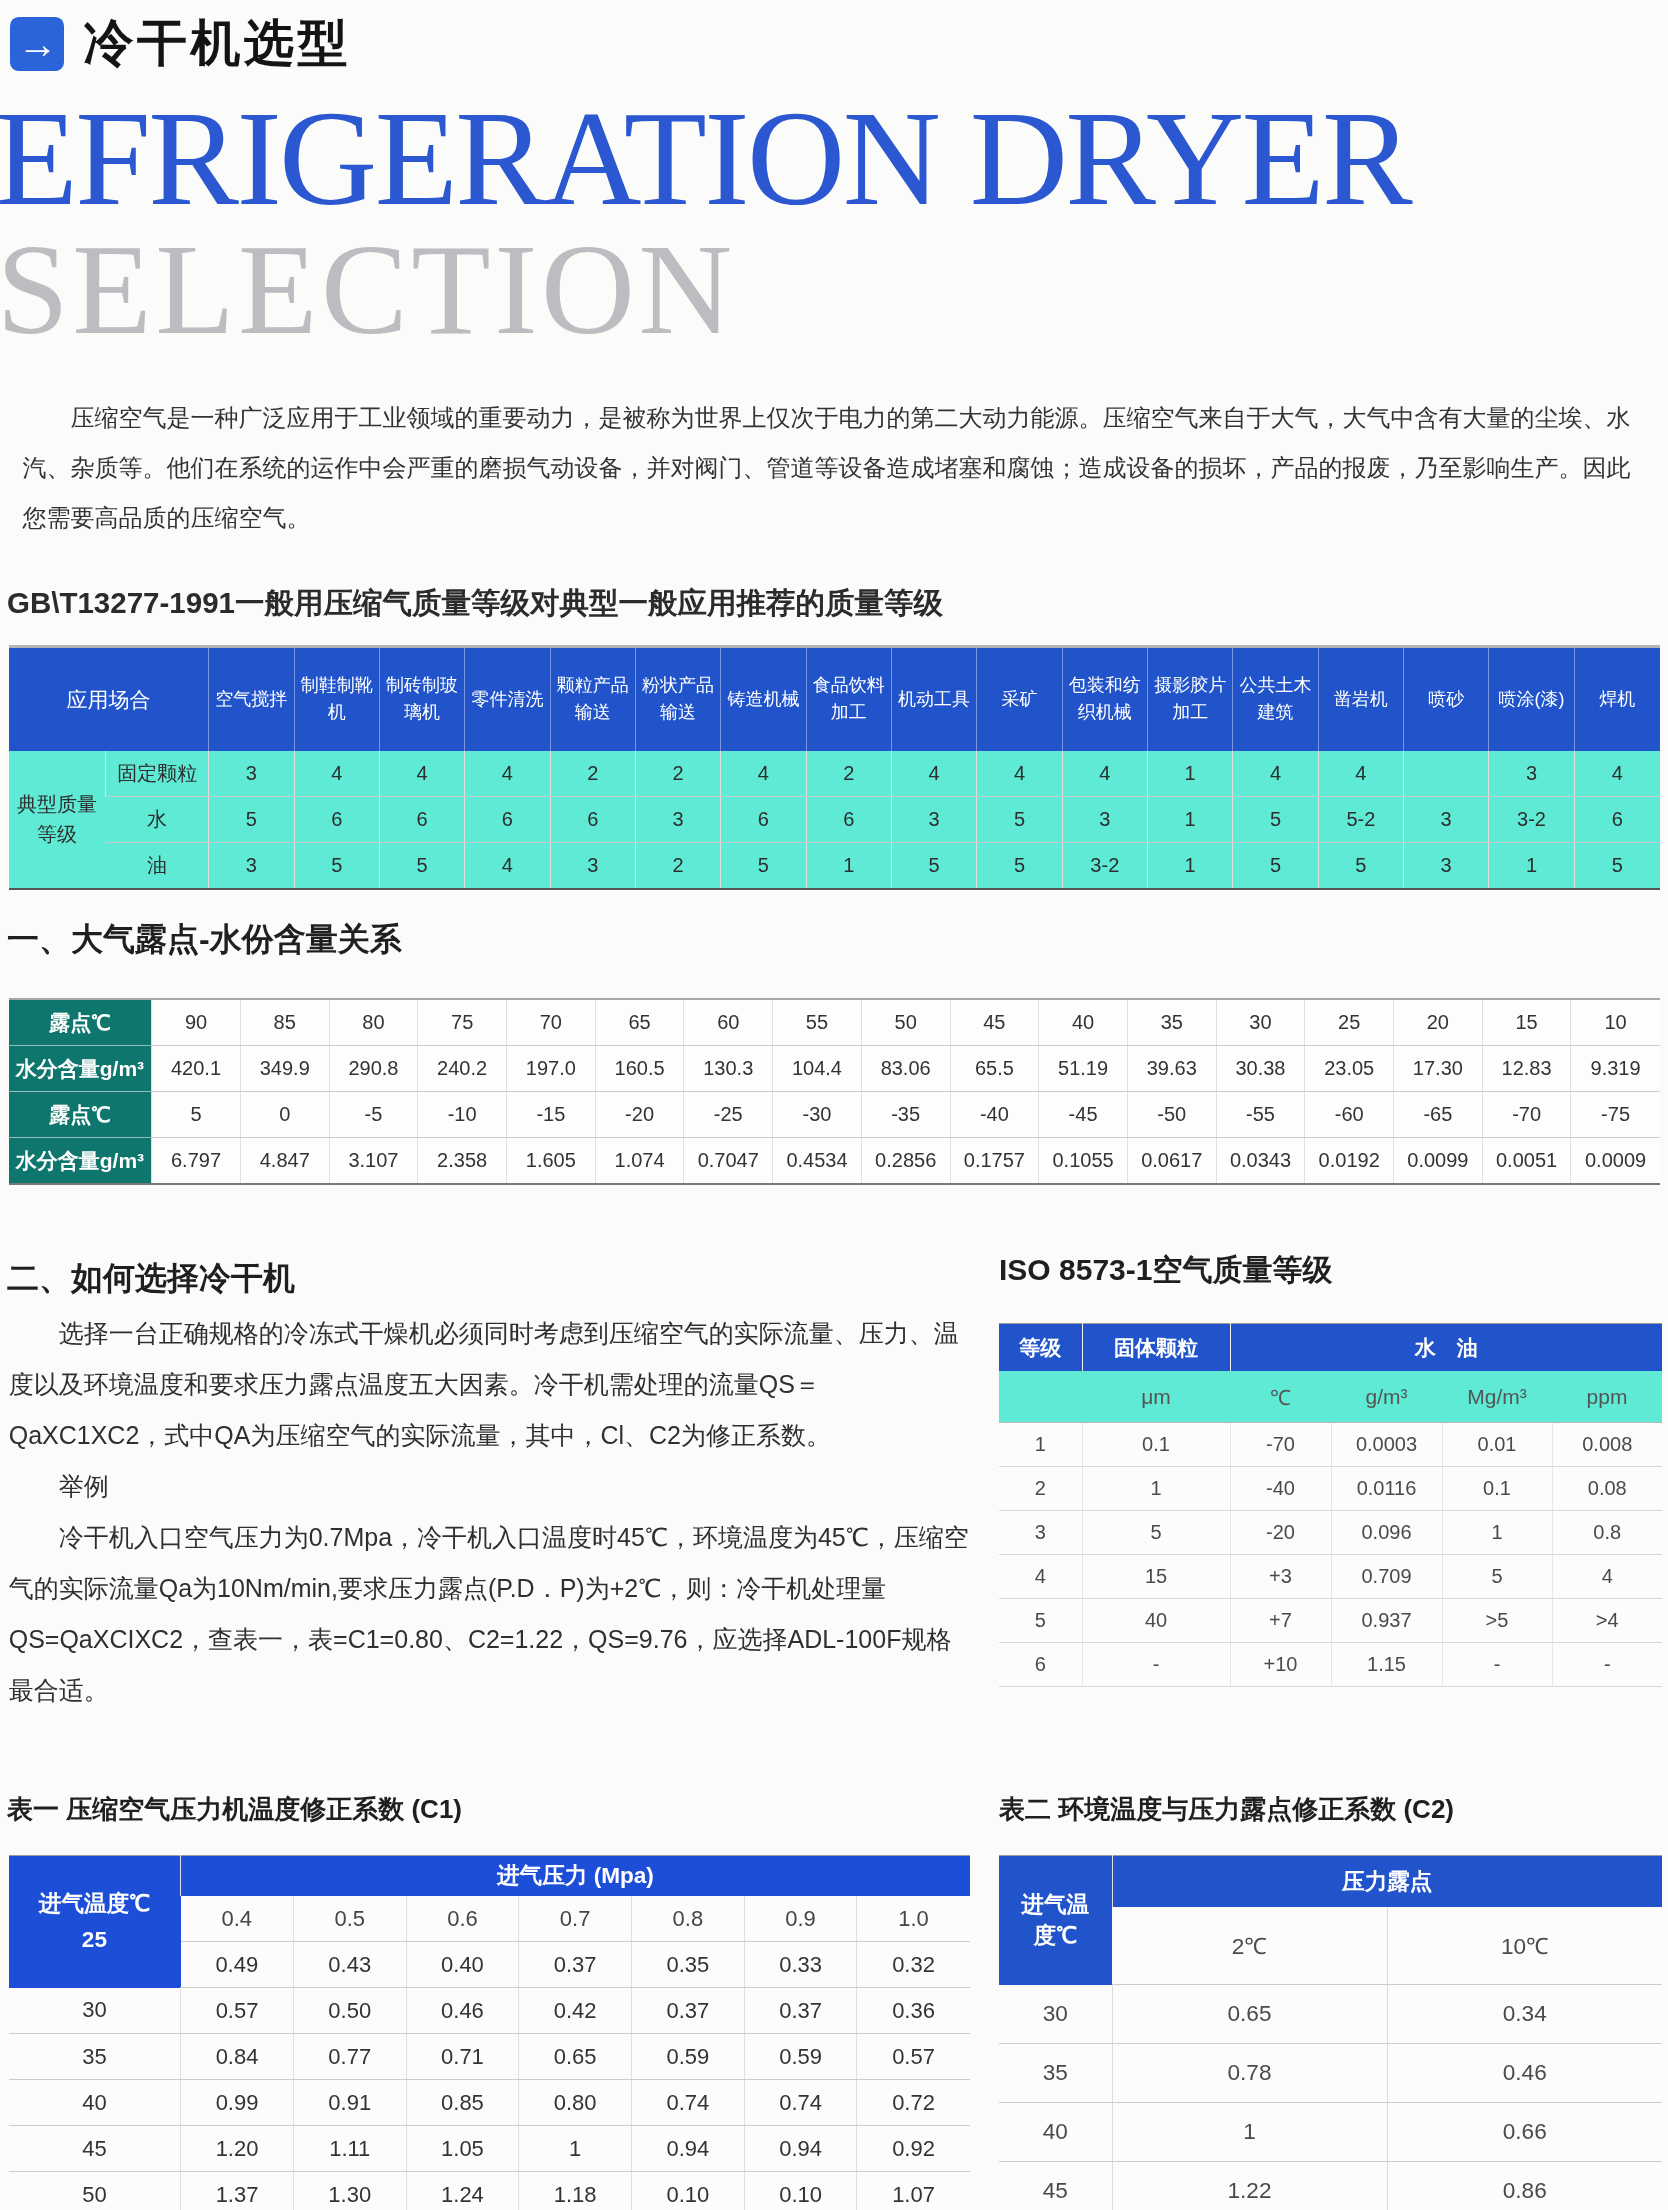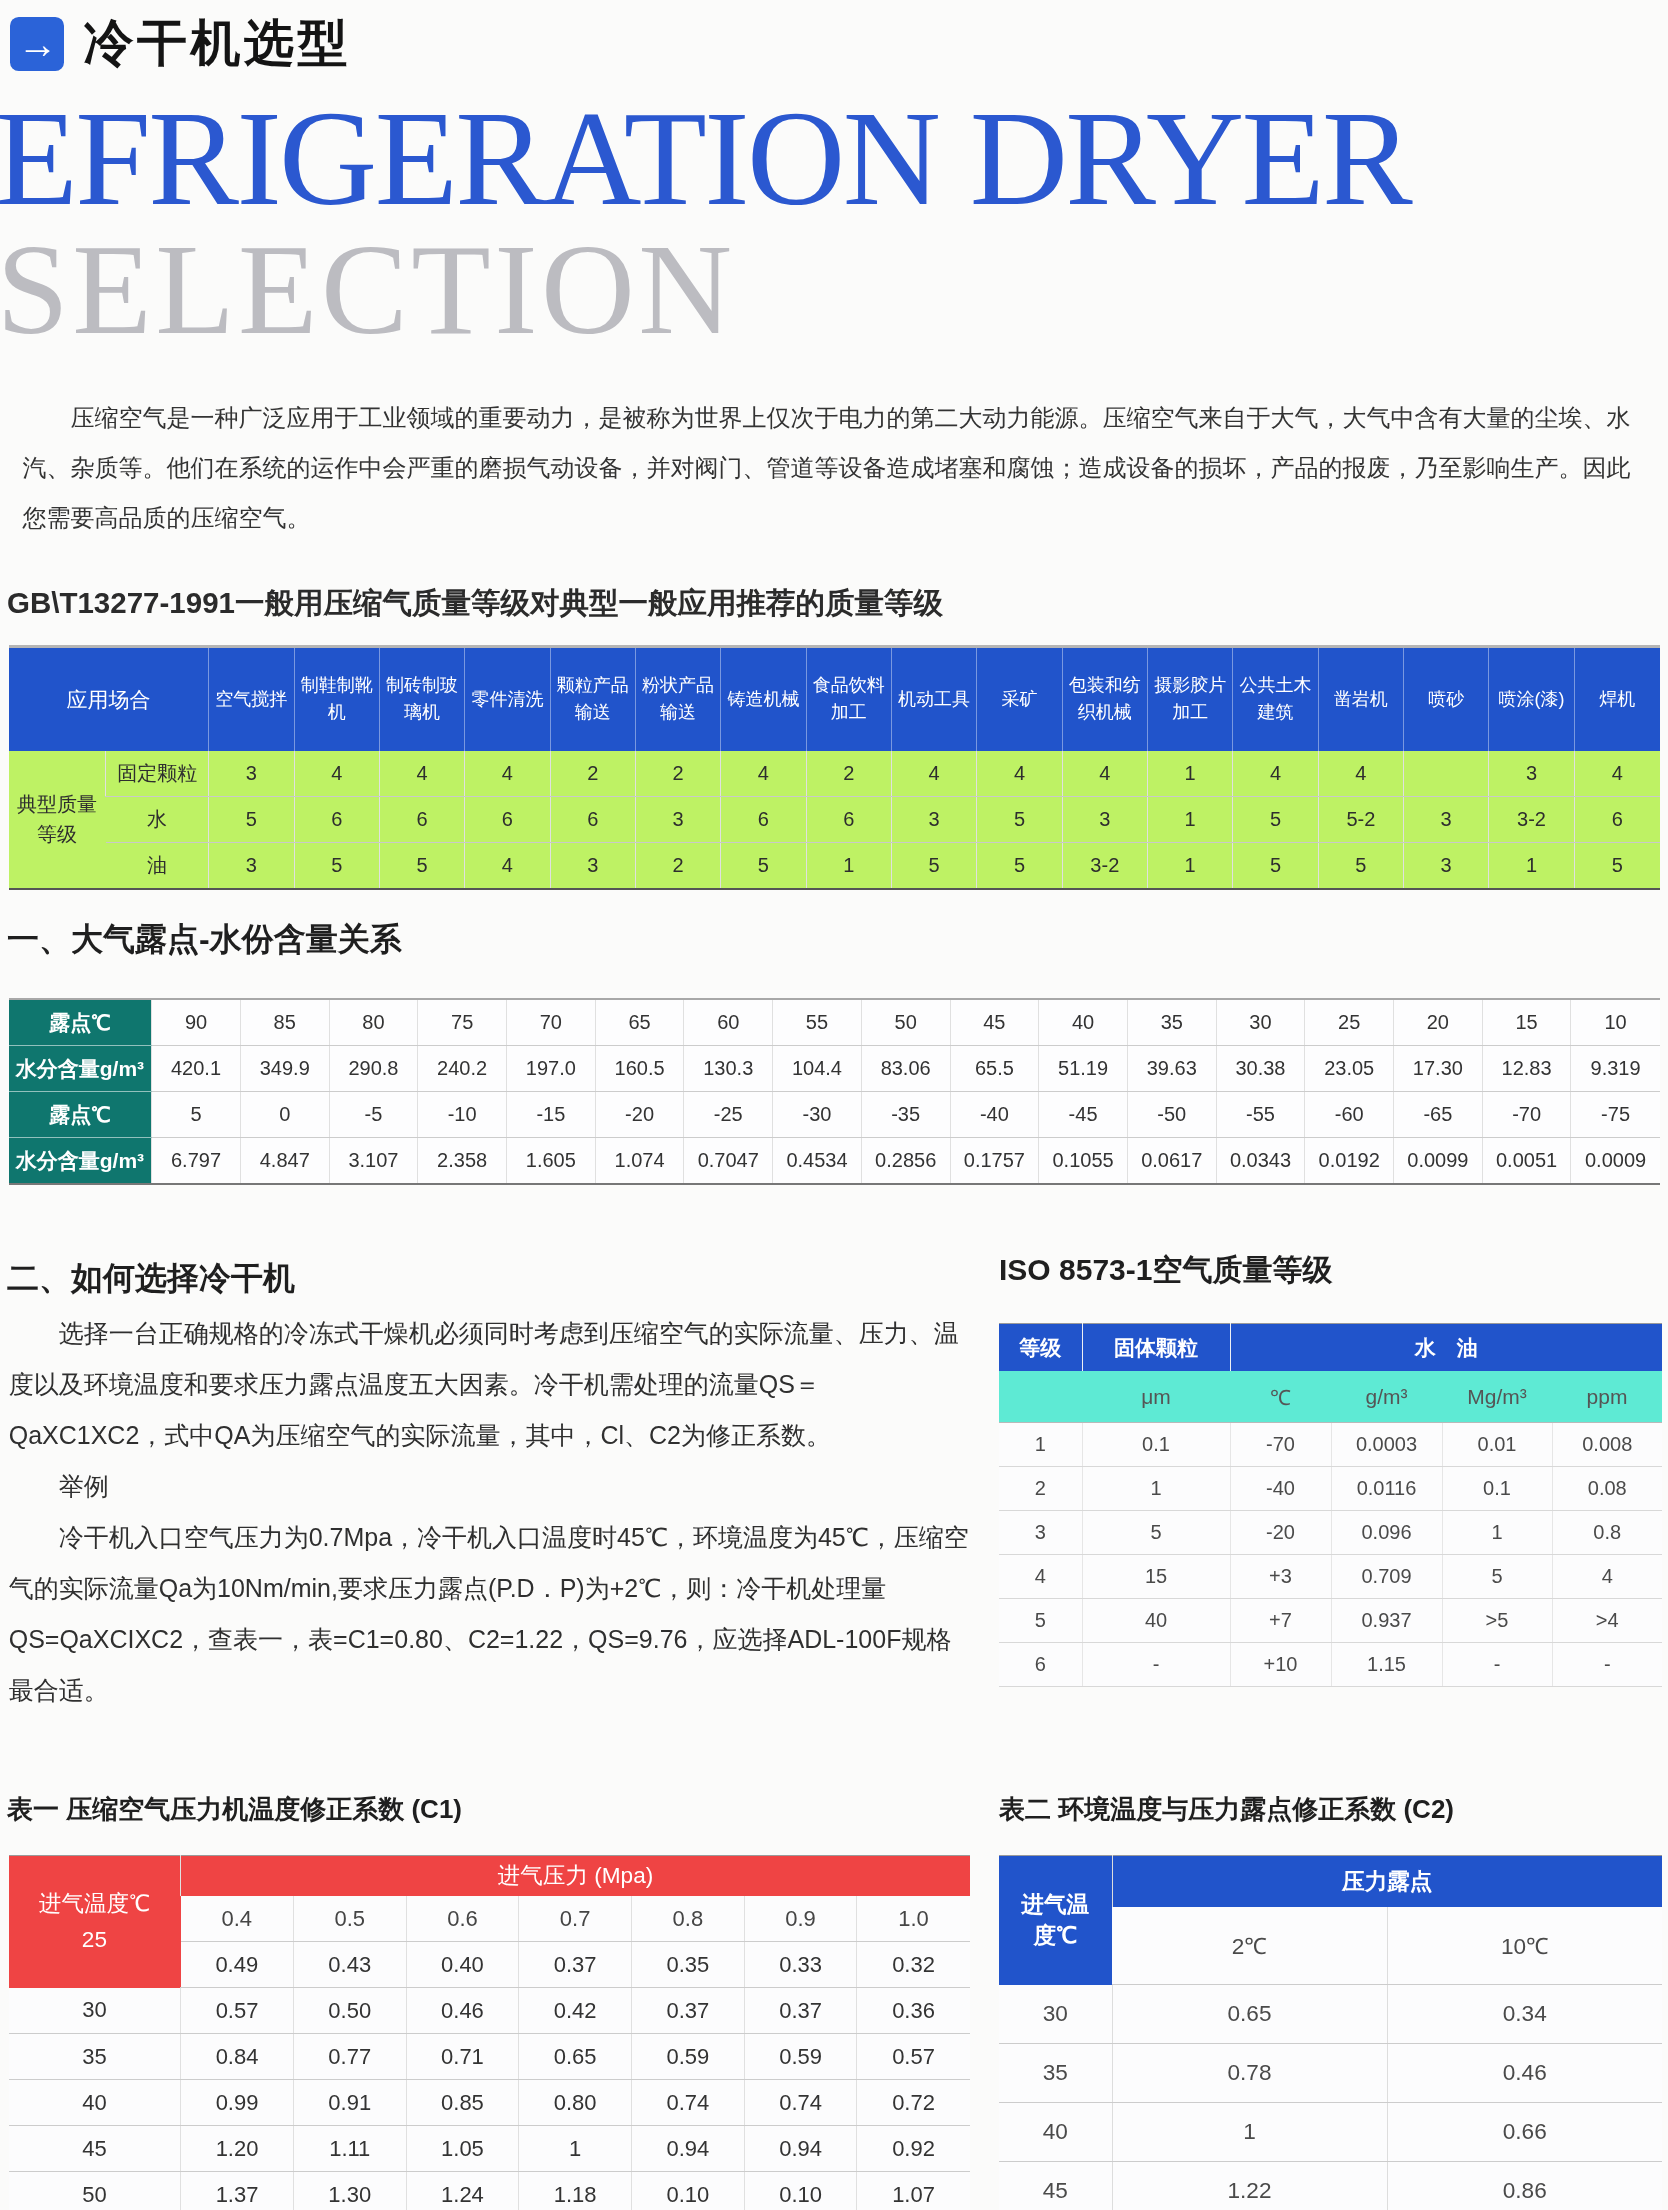--- a/index.html
+++ b/index.html
@@ -23,21 +23,21 @@
 
   
   .gb-title{position:absolute;top:584px;left:7px;font-size:29.5px;font-weight:600;color:#2b2b2b;}
   table{border-spacing:0;}
   .gb-table{position:absolute;top:645px;left:8.7px;width:1651px;border-collapse:collapse;
             table-layout:fixed;border-top:3.5px solid #b5b5b5;border-bottom:2.6px solid #555;}
   .gb-table th{background:#2154cb;color:#fff;font-weight:500;font-size:18px;line-height:1.5;
                padding:3.5px 1.7px;vertical-align:middle;border-left:0.9px solid rgba(255,255,255,.4);}
   .gb-table th:first-child{border-left:none;font-size:21px;}
   .gb-table thead tr{height:104px;}
-  .gb-table td{background:#bef264;font-size:20px;text-align:center;height:43px;
+  .gb-table td{background:#5eead4;font-size:20px;text-align:center;height:43px;
                border-bottom:0.9px solid #c9c9c9;border-left:0.9px solid #e0e0e0;color:#2e2e2e;}
   .gb-table td:first-child{border-left:none;}
   .gb-table td.group{font-size:20px;line-height:1.5;}
 
   .sec-title{position:absolute;font-size:32px;font-weight:600;color:#1f1f1f;}
 
   
   .dew-table{position:absolute;top:998px;left:8.7px;width:1651px;border-collapse:collapse;
              table-layout:fixed;border-top:2.6px solid #a8a8a8;border-bottom:2.6px solid #777;}
   .dew-table td{height:43px;font-size:20px;text-align:center;background:#fdfdfe;color:#333;
@@ -64,21 +64,21 @@
 
   
   .tbl-title{position:absolute;top:1792px;font-size:26px;font-weight:600;color:#1f1f1f;}
   .c1-title{left:7px;} .c2-title{left:999px;}
 
   .c1-table{position:absolute;top:1855px;left:8.7px;width:961px;border-collapse:collapse;
             table-layout:fixed;border-top:1.7px solid #9a9a9a;border-bottom:2.6px solid #555;}
   .c1-table td{height:43px;text-align:center;font-size:22px;color:#333;background:#fcfcfd;
                border-bottom:0.9px solid #ccc;border-left:0.9px solid #e0e0e0;}
   .c1-table td:first-child{border-left:none;}
-  .c1-table td.blue{background:#ef4444;color:#fff;font-weight:400;font-size:22.6px;
+  .c1-table td.blue{background:#1d4ed8;color:#fff;font-weight:700;font-size:22.6px;
                     border-bottom:none;line-height:1.6;}
   .c1-table tr.h1 td.span{height:38px;}
   .c1-table tr.sub td{color:#454545;}
 
   .c2-table{position:absolute;top:1855px;left:999px;width:662px;border-collapse:collapse;
             table-layout:fixed;border-top:1.7px solid #9a9a9a;border-bottom:2.6px solid #555;}
   .c2-table td{text-align:center;font-size:22.6px;color:#4a4a4a;background:#fcfcfd;
                border-bottom:0.9px solid #ccc;border-left:0.9px solid #ddd;}
   .c2-table td:first-child{border-left:none;}
   .c2-table td.blue{background:#2154cb;color:#fff;font-weight:600;font-size:22.6px;border-bottom:none;}

